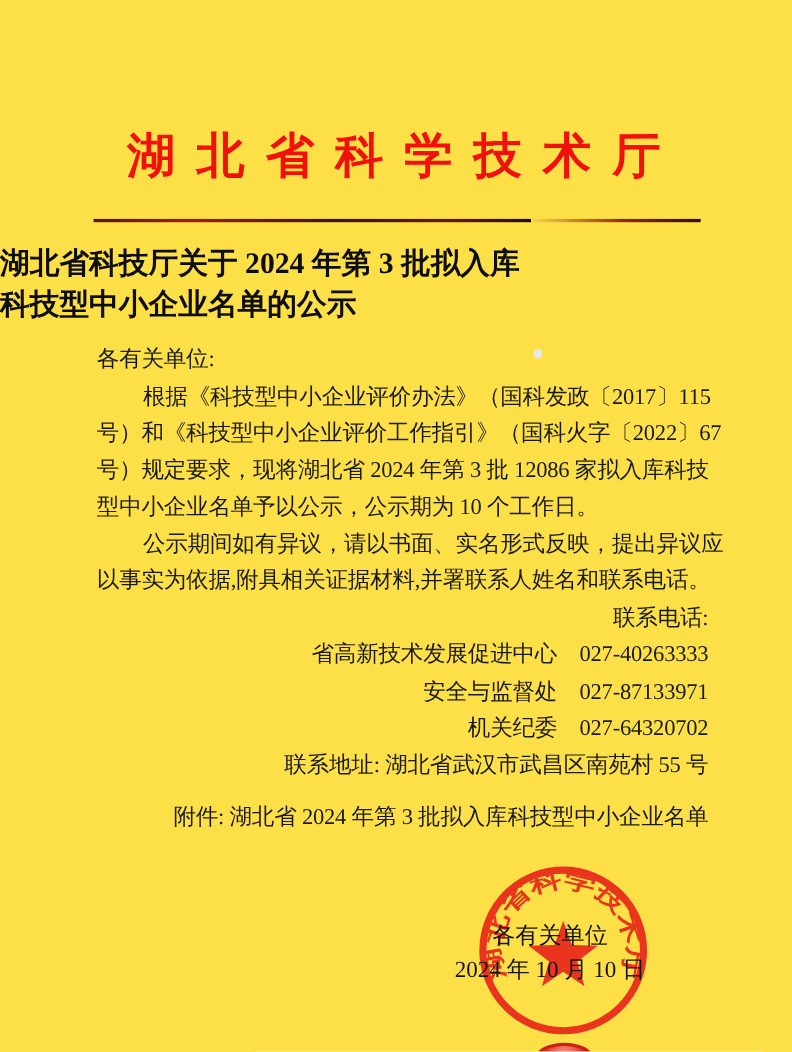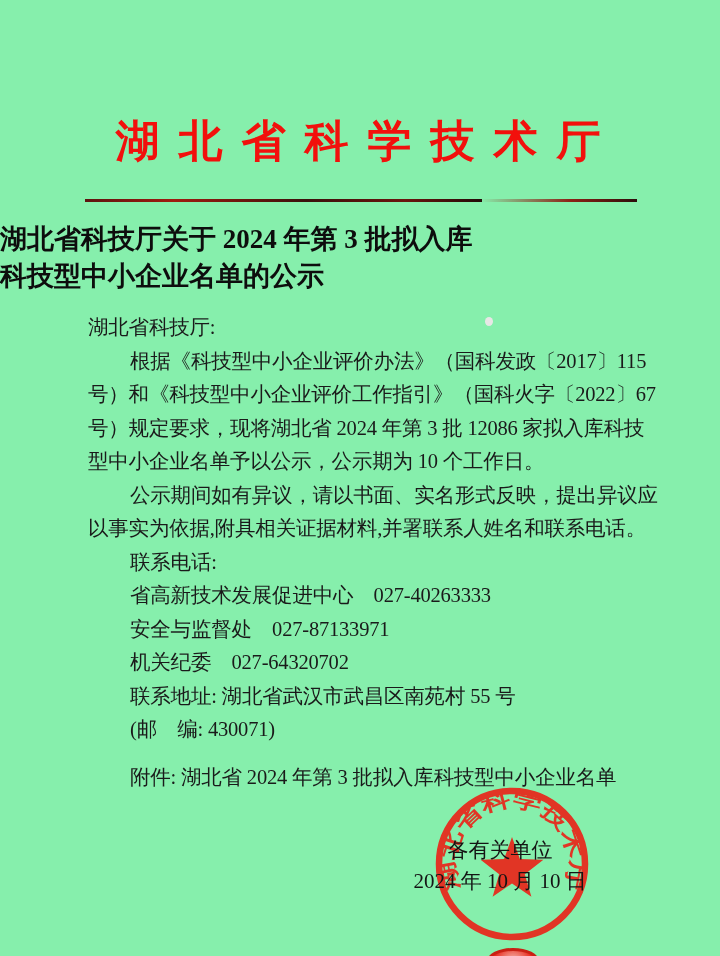--- a/index.html
+++ b/index.html
@@ -2,21 +2,21 @@
 <html><head>
 <meta charset="utf-8">
 <style>
   * { margin: 0; padding: 0; box-sizing: border-box; }
   html, body { background: #e9e9e9; }
   .page {
     position: relative;
     width: 720px;
     height: 956px;
     margin: 0 auto;
-    background: #86efac;
+    background: #fde047;
     overflow: hidden;
     font-family: "Liberation Serif", "DejaVu Serif", serif;
     color: #141414;
   }
   .org-header {
     position: absolute;
     top: 112px;
     left: 0;
     width: 100%;
     text-align: center;
@@ -50,21 +50,21 @@
   .body-block {
     position: absolute;
     top: 311px;
     left: 88px;
     width: 556px;
     font-size: 20.5px;
     line-height: 33.5px;
     color: #1a1a1a;
   }
   .bline { white-space: nowrap; letter-spacing: -0.2px; }
-  .bline.indent { padding-left: 42px; }
+  .bline.indent { padding-left: 42px; text-align: right; }
   .bline.gap-before { margin-top: 14px; }
   .sig-org {
     position: absolute;
     top: 836px;
     left: 400px;
     width: 200px;
     text-align: center;
     font-size: 21px;
     color: #141414;
     z-index: 5;
@@ -121,33 +121,32 @@
   <div class="red-rule"></div>
 
   <div class="doc-title">
     <div>湖北省科技厅关于 2024 年第 3 批拟入库</div>
     <div>科技型中小企业名单的公示</div>
   </div>
 
   <div class="smudge"></div>
 
   <div class="body-block">
-    <div class="bline">湖北省科技厅:</div>
+    <div class="bline">各有关单位:</div>
     <div class="bline indent">根据《科技型中小企业评价办法》（国科发政〔2017〕115</div>
     <div class="bline">号）和《科技型中小企业评价工作指引》（国科火字〔2022〕67</div>
     <div class="bline">号）规定要求，现将湖北省 2024 年第 3 批 12086 家拟入库科技</div>
     <div class="bline">型中小企业名单予以公示，公示期为 10 个工作日。</div>
     <div class="bline indent">公示期间如有异议，请以书面、实名形式反映，提出异议应</div>
     <div class="bline">以事实为依据,附具相关证据材料,并署联系人姓名和联系电话。</div>
     <div class="bline indent">联系电话:</div>
     <div class="bline indent">省高新技术发展促进中心　027-40263333</div>
     <div class="bline indent">安全与监督处　027-87133971</div>
     <div class="bline indent">机关纪委　027-64320702</div>
     <div class="bline indent">联系地址: 湖北省武汉市武昌区南苑村 55 号</div>
-    <div class="bline indent">(邮　编: 430071)</div>
     <div class="bline indent gap-before">附件: 湖北省 2024 年第 3 批拟入库科技型中小企业名单</div>
   </div>
 
   <svg class="seal" viewBox="0 0 168 176" xmlns="http://www.w3.org/2000/svg">
     <defs>
       <path id="sealArc" d="M 32.4 108.1 A 57 57 0 1 1 135.6 108.1" fill="none"></path>
     </defs>
     <circle cx="84" cy="84" r="73" fill="none" stroke="#e8281b" stroke-width="6.5"></circle>
     <text font-size="21" font-weight="bold" fill="#e8281b" font-family="Liberation Serif, DejaVu Serif, serif">
       <textPath href="#sealArc" startOffset="0" textLength="228" lengthAdjust="spacingAndGlyphs">湖北省科学技术厅</textPath>

